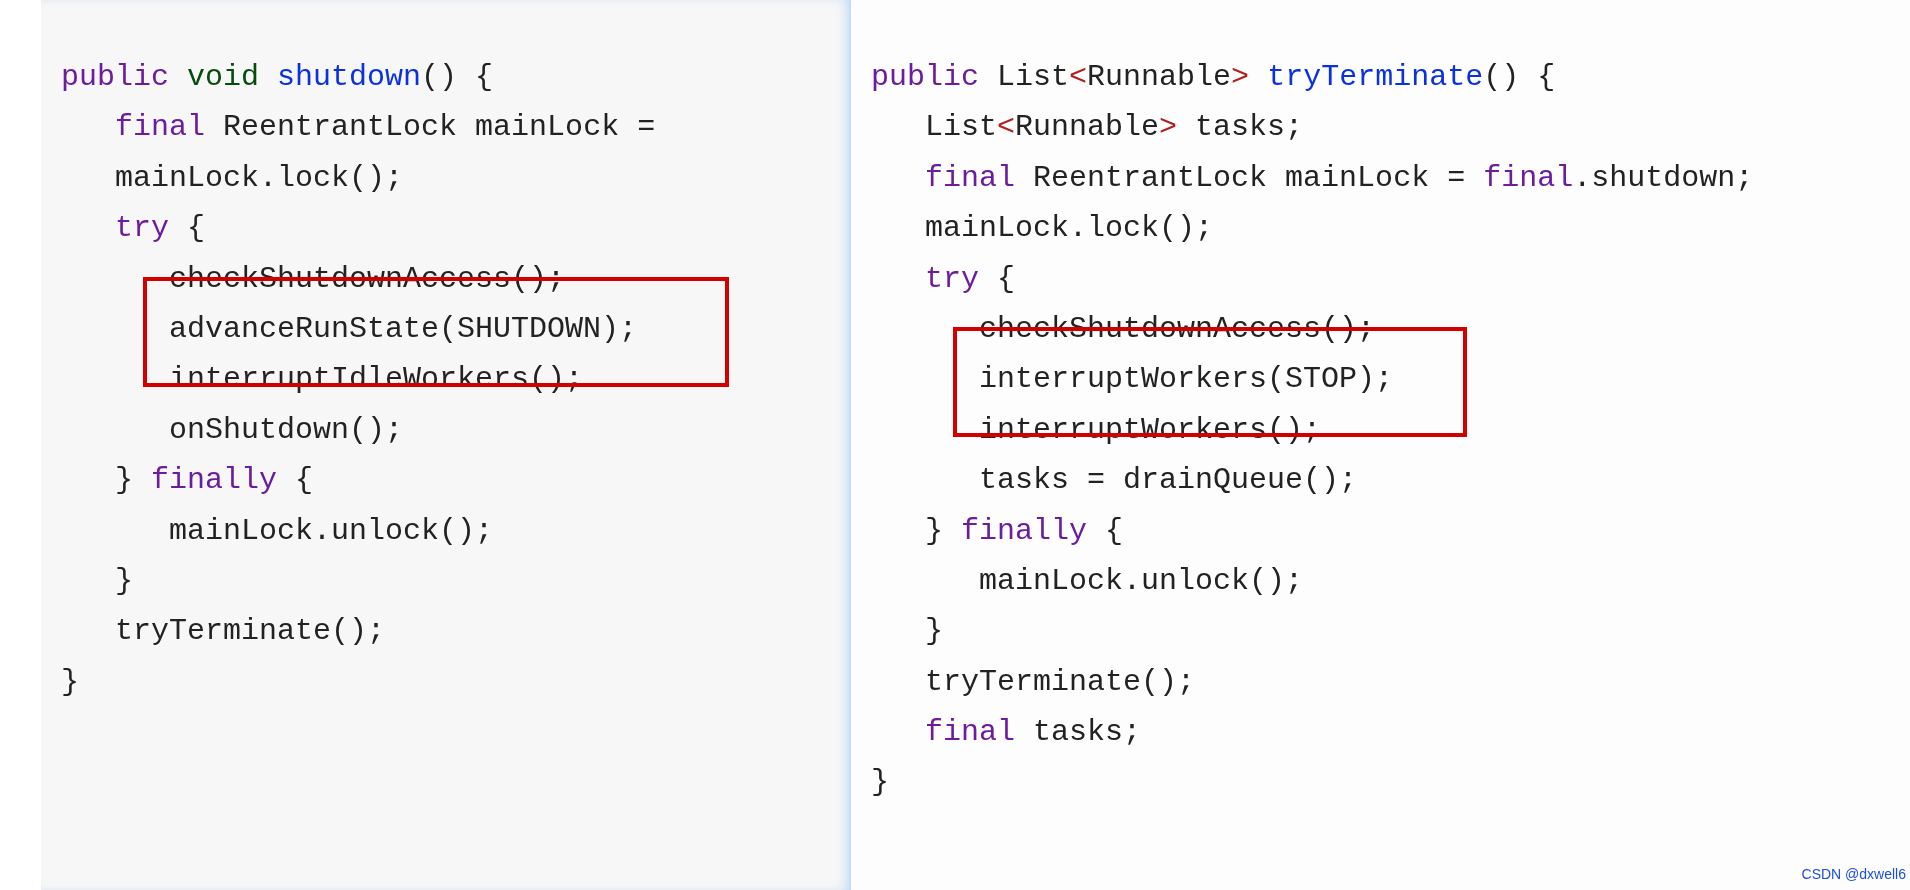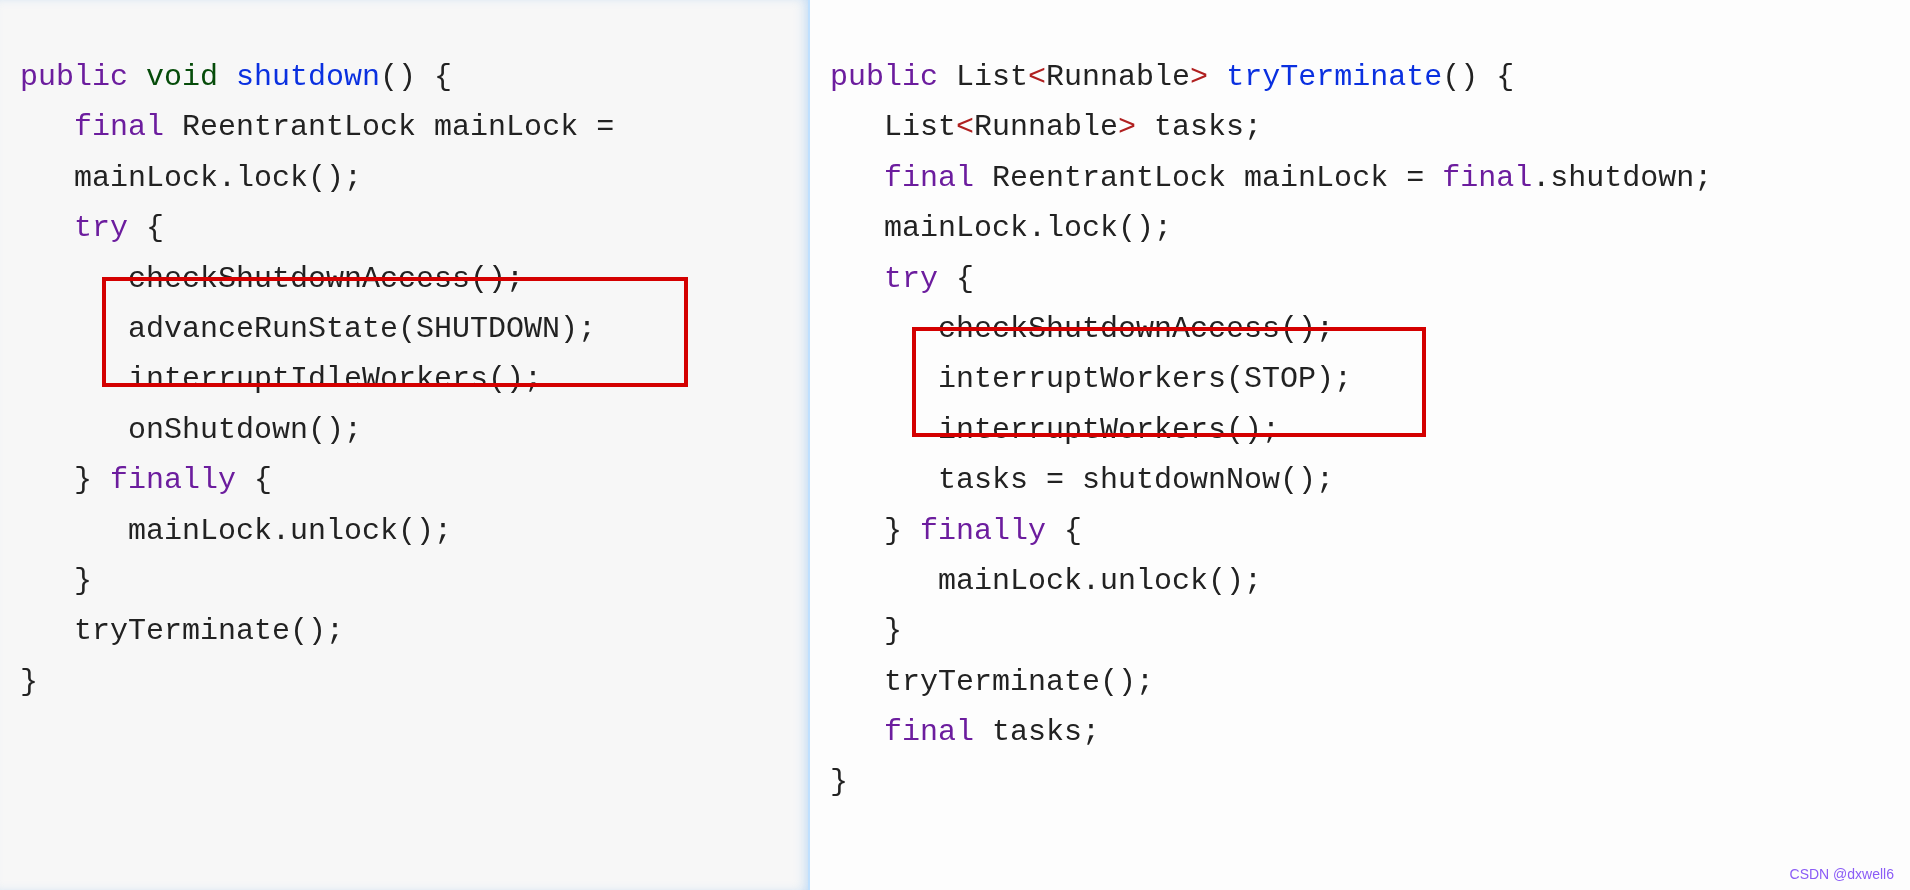--- a/index.html
+++ b/index.html
@@ -19,20 +19,21 @@
   .panel {
     position: relative;
     box-sizing: border-box;
     padding: 22px 20px;
   }
   .panel-left {
     flex: 0 0 810px;
     background: #f7f7f7;
     border-right: 2px solid #bfe0ff;
     box-shadow: inset -6px 0 12px -4px rgba(120,180,240,0.45);
+    margin-left: 41px;
   }
   .panel-right {
     flex: 1;
     background: #fdfdfd;
   }
   .code {
     font-size: 30px;
     line-height: 1.68;
     white-space: pre;
     color: #222;
@@ -45,24 +46,24 @@
   .gen { color: #b02020; }  
   .pl  { color: #222; }     
   .hl-box {
     border: 4px solid #d40000;
     position: absolute;
     box-sizing: border-box;
     pointer-events: none;
   }
   .watermark {
     position: absolute;
-    right: 16px;
+    right: 4px;
     bottom: 8px;
     font-size: 14px;
-    color: #8b5cf6;
+    color: #1d4ed8;
     font-family: Arial, sans-serif;
     text-align: center;
   }
 </style>
 </head>
 <body>
 
 <div class="panels">
 
   <div class="panel panel-left">
@@ -85,21 +86,21 @@
 
   <div class="panel panel-right">
 <pre class="code"><span class="kw">public</span> <span class="pl">List</span><span class="gen">&lt;</span><span class="pl">Runnable</span><span class="gen">&gt;</span> <span class="fn">tryTerminate</span><span class="pl">() {</span>
    <span class="pl">List</span><span class="gen">&lt;</span><span class="pl">Runnable</span><span class="gen">&gt;</span> <span class="pl">tasks;</span>
    <span class="kw">final</span> <span class="pl">ReentrantLock</span> <span class="pl">mainLock = </span><span class="kw">final</span><span class="pl">.shutdown;</span>
    <span class="pl">mainLock.lock();</span>
    <span class="kw">try</span><span class="pl"> {</span>
       <span class="pl">checkShutdownAccess();</span>
       <span class="pl">interruptWorkers(STOP);</span>
       <span class="pl">interruptWorkers();</span>
-      <span class="pl">tasks = shutdownNow();</span>
+      <span class="pl">tasks = drainQueue();</span>
    <span class="pl">}</span> <span class="kw">finally</span><span class="pl"> {</span>
       <span class="pl">mainLock.unlock();</span>
    <span class="pl">}</span>
    <span class="pl">tryTerminate();</span>
    <span class="kw">final</span><span class="pl"> tasks;</span>
 <span class="pl">}</span></pre>
 
     <div class="hl-box" style="left:102px; top:327px; width:514px; height:110px;"></div>
 
     <div class="watermark">CSDN @dxwell6</div>

